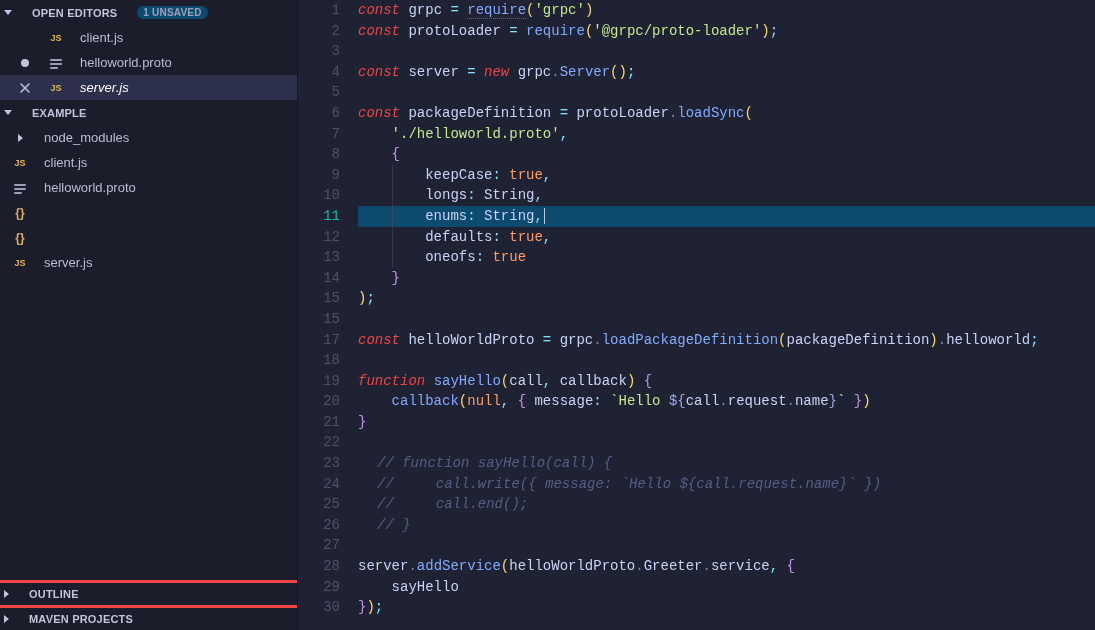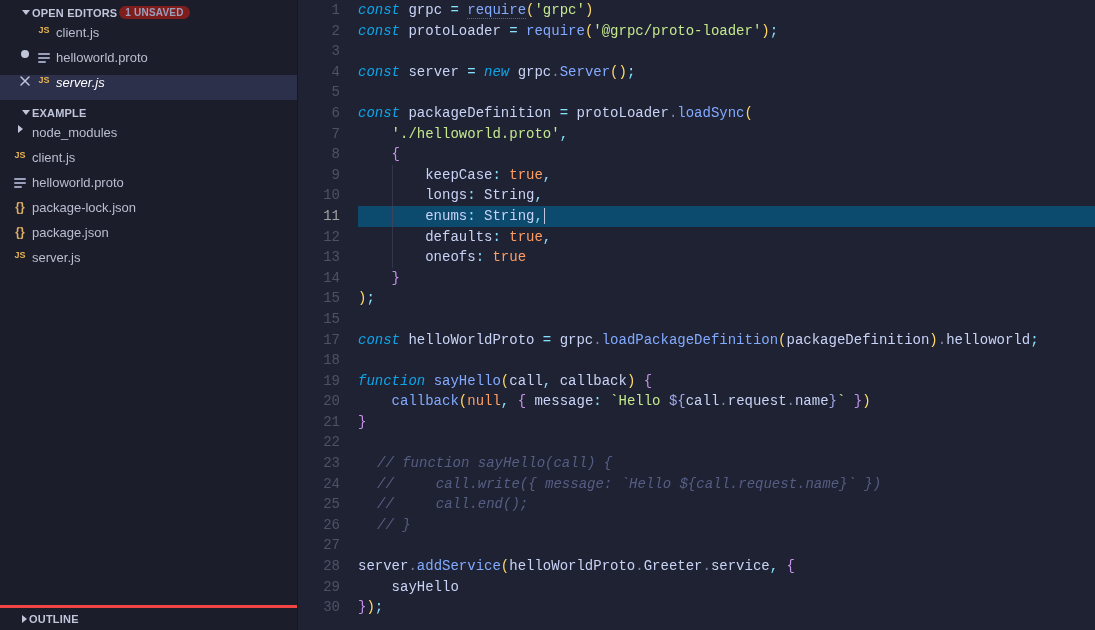--- a/index.html
+++ b/index.html
@@ -16,43 +16,43 @@
   .sidebar {
     width: 298px;
     background: #1b1d2a;
     display: flex;
     flex-direction: column;
     border-right: 1px solid #16171f;
   }
   .section-header {
     display: flex;
     align-items: center;
-    gap: 2px;
+    gap: 20px;
     height: 25px;
-    padding: 0 22px;
+    padding: 0 4px;
     font-family: -apple-system, "Segoe UI", sans-serif;
     font-size: 11px;
     font-weight: 700;
     color: #c0c5da;
     text-transform: uppercase;
     letter-spacing: 0.2px;
     text-align: center;
   }
   .badge {
-    background: #7f1d1d;
+    background: #0c4a6e;
     color: #9aa0bc;
     font-size: 10px;
     padding: 1px 6px;
     border-radius: 9px;
     font-weight: 600;
   }
   .row {
     display: flex;
-    align-items: flex-start;
-    gap: 4px;
+    align-items: center;
+    gap: 16px;
     height: 25px;
     padding: 0 6px 0 18px;
     font-family: -apple-system, "Segoe UI", sans-serif;
     font-size: 13px;
     color: #b9bed0;
     cursor: pointer;
     white-space: nowrap;
   }
   .row .pre { width: 14px; display: flex; justify-content: center; color: #9398ad; flex-shrink:0; }
   .row .fi { width: 16px; display: flex; justify-content: center; flex-shrink:0; }
@@ -88,31 +88,31 @@
     flex: 1 1 auto;
     font-size: 14px;
     line-height: 20.6px;
     white-space: pre;
     color: #a8b0d4;
     position: relative;
   }
   .line { height: 20.6px; position: relative; }
   .line.hl { background: #0c4a6e; }
   .line.hl .bracket-guide { border-left-color: #3e425a; }
-  .gutter .ln.hl { color: #a3a3a3; }
+  .gutter .ln.hl { color: #14b8a6; }
   .bracket-guide {
     position:absolute; top:0; bottom:0; left:0;
     border-left: 1px solid #33364a;
   }
   .cursor {
     display:inline-block; width:1px; height:16px;
     background:#c0c5da; position:absolute; top:2px;
   }
   
-  .kw { color: #0ea5e9; font-style: italic; margin-top: 20px; }       
+  .kw { color: #ef4444; font-style: italic; margin-top: 20px; }       
   .fn { color: #82aaff; }                            
   .id { color: #c8d3f5; }                            
   .str{ color: #c3e88d; }                            
   .tmp{ color: #9fa8e6; }                            
   .num,.bool{ color: #ff9e64; }                      
   .pn { color: #86e1fc; }                            
   .dot{ color: #7d84a6; }
   .br { color: #ffd866; }                            
   .br2{ color: #c792ea; }
   .prop{ color: #c8d3f5; }
@@ -181,38 +181,40 @@
           <svg width="14" height="14" viewBox="0 0 14 14">
             <rect x="1" y="3" width="12" height="2" rx="1" fill="#9aa0bc"></rect>
             <rect x="1" y="7" width="12" height="2" rx="1" fill="#9aa0bc"></rect>
             <rect x="1" y="11" width="8" height="2" rx="1" fill="#9aa0bc"></rect>
           </svg>
         </span>
         <span class="lbl">helloworld.proto</span>
       </div>
       <div class="row" style="padding-left: 12px;">
         <span class="fi fi-br">{}</span>
-        <span class="lbl">package-lock.json</span>
       </div>
       <div class="row" style="padding-left: 12px;">
         <span class="fi fi-br">{}</span>
-        <span class="lbl">package.json</span>
       </div>
       <div class="row" style="padding-left: 12px;">
         <span class="fi fi-js">JS</span>
         <span class="lbl">server.js</span>
       </div>
     </div>
 
   <div class="spacer-flex"></div>
 
   <div class="bottom-panels">
     <div class="section-header">
       <span class="chev right"></span>
       <span>OUTLINE</span>
+    </div>
+    <div class="section-header">
+      <span class="chev right"></span>
+      <span>MAVEN PROJECTS</span>
     </div>
   </div>
 </div>
 
 <div class="editor">
   <div class="gutter" id="gutter">
       <div class="ln">1</div>
       <div class="ln">2</div>
       <div class="ln">3</div>
       <div class="ln">4</div>

